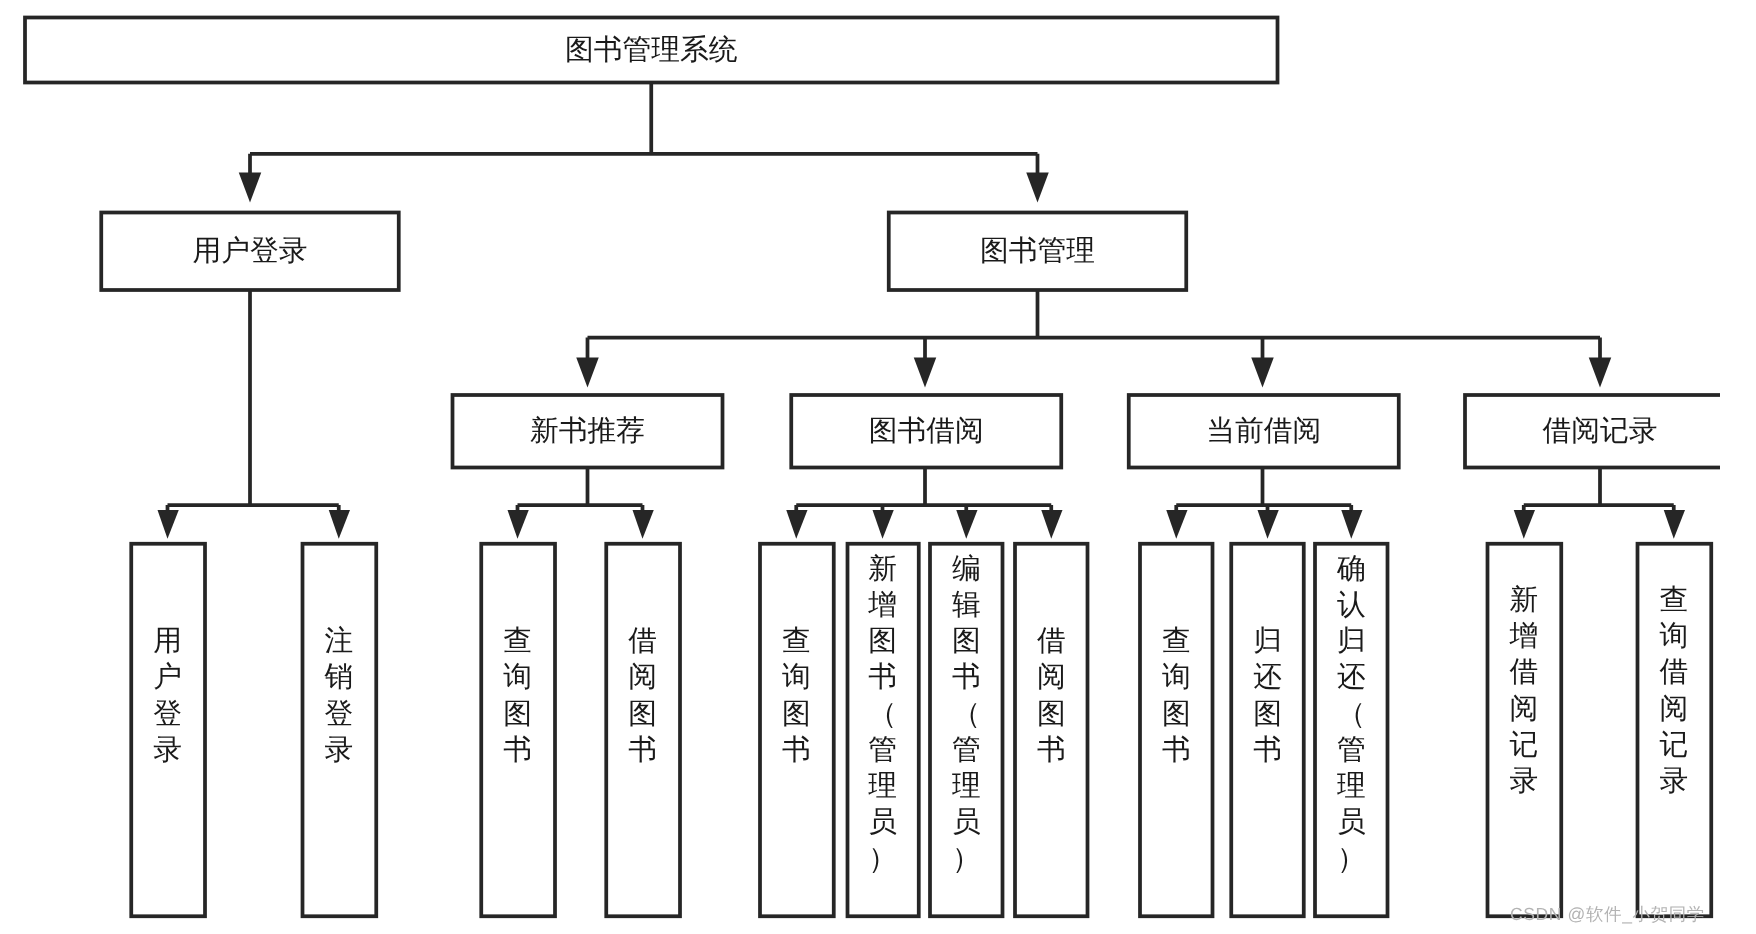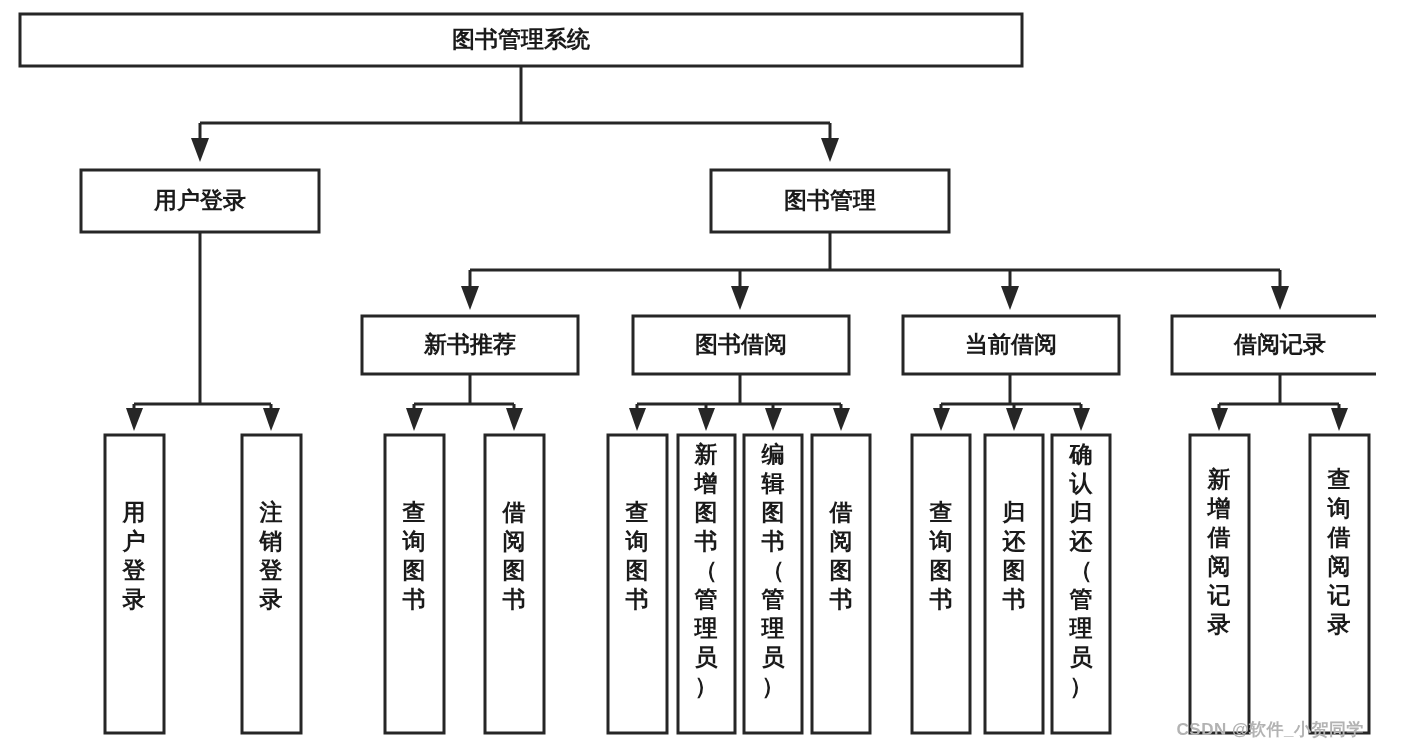--- a/index.html
+++ b/index.html
@@ -9,21 +9,20 @@
   }
   body {
     font-family: "Liberation Sans", "DejaVu Sans", sans-serif;
   }
   #diagram-root {
     position: relative;
     width: 1376px;
     height: 747px;
     background: #ffffff;
     overflow: hidden;
-    font-weight: bold;
   }
   svg#flowchart {
     position: absolute;
     top: 0;
     left: 0;
     width: 1405px;
     height: 747px;
     display: block;
   }
   .node-box {
@@ -52,21 +51,21 @@
     fill: #1a1a1a;
     font-family: "Liberation Sans", "DejaVu Sans", sans-serif;
     font-size: 23px;
     text-anchor: middle;
   }
   .watermark {
     position: absolute;
     right: 12px;
     bottom: 6px;
     font-family: "Liberation Sans", "DejaVu Sans", sans-serif;
-    font-size: 17px;
+    font-size: 14px;
     color: #b3b3b3;
     letter-spacing: 0.5px;
     white-space: nowrap;
     pointer-events: none;
   }
 </style>
 </head>
 <body>
 
 <div id="diagram-root">

